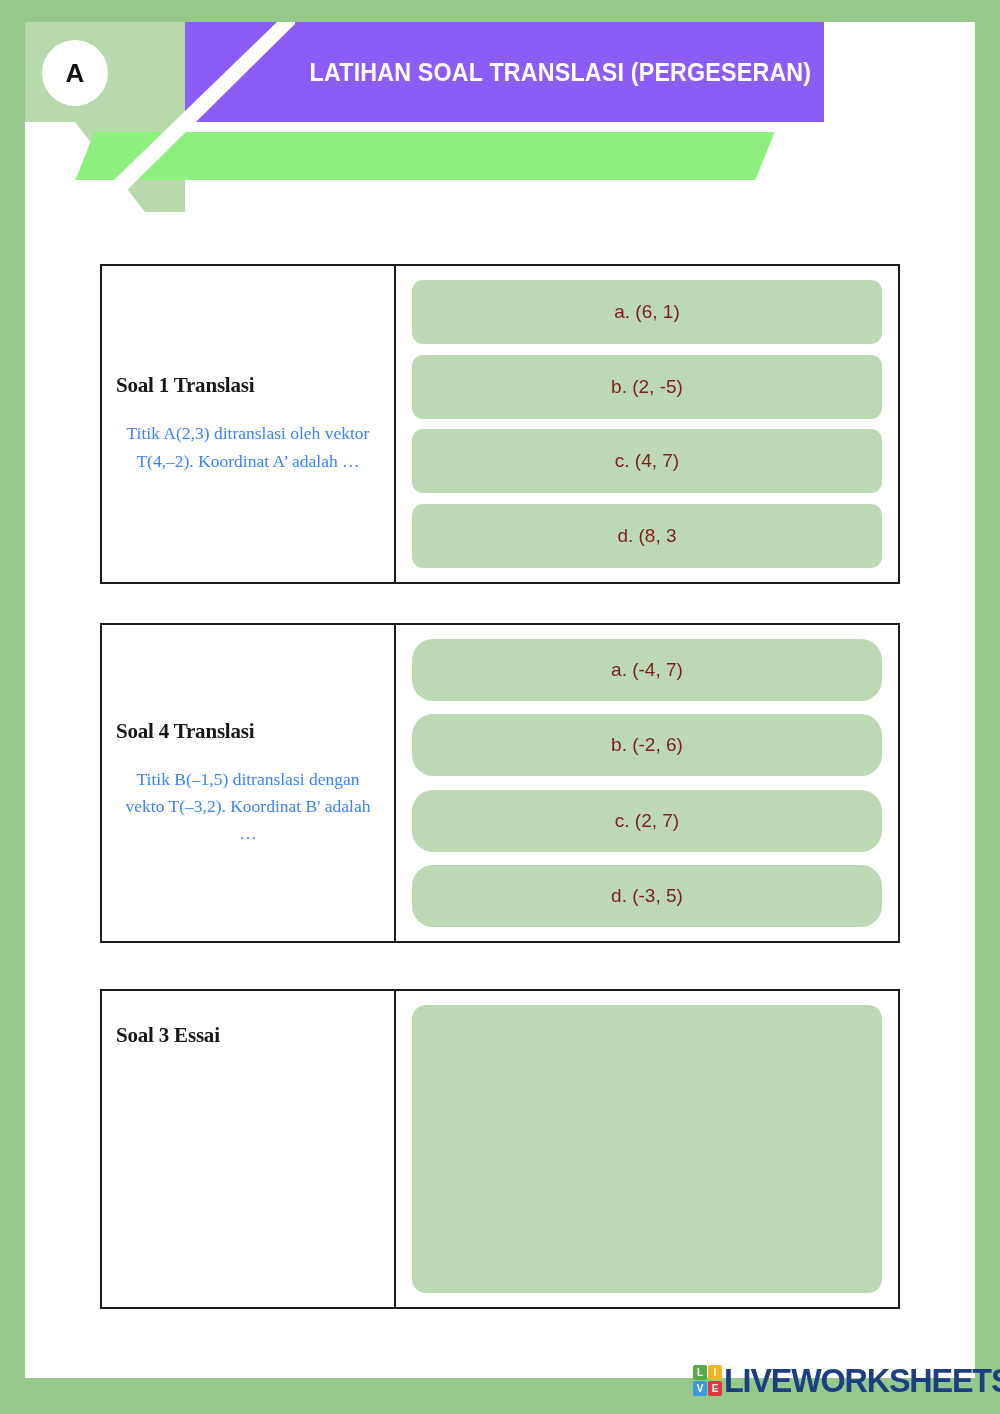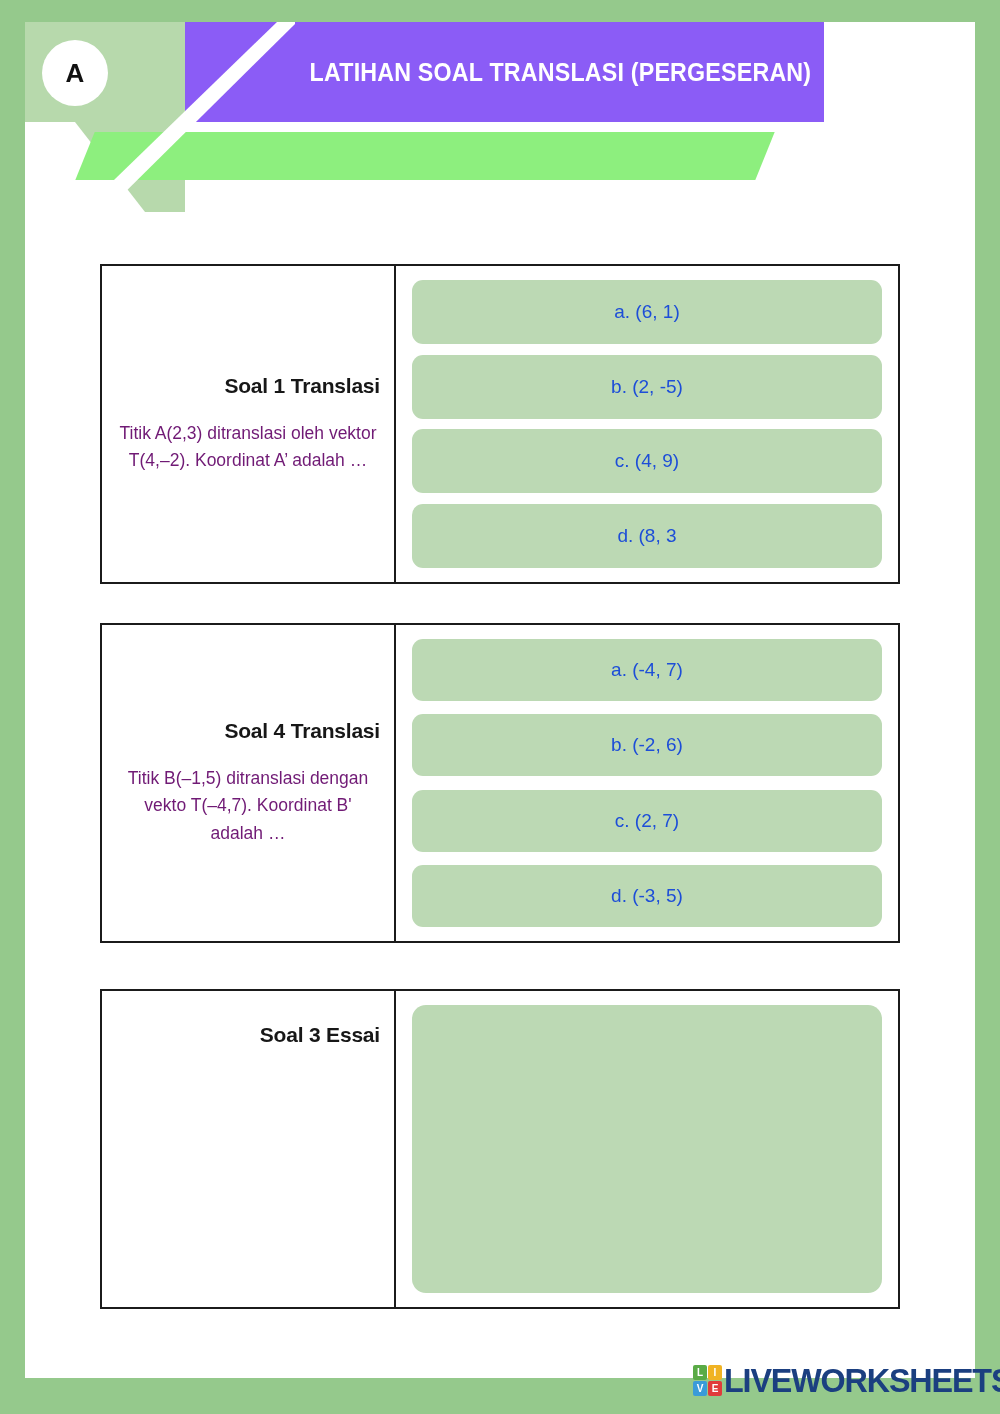--- a/index.html
+++ b/index.html
@@ -111,64 +111,65 @@
   #card-1{ top:242px; height:320px; }
   #card-2{ top:601px; height:320px; }
   #card-3{ top:967px; height:320px; }
 
   .card-left{
     width:294px;
     border-right:2px solid #1b1b1b;
     box-sizing:border-box;
     display:flex;
     flex-direction:column;
-    align-items:flex-end;
+    align-items:flex-start;
     justify-content:center;
     padding:10px 14px;
+    font-family:Liberation Serif, serif;
   }
   .card-right{
     flex:1;
     box-sizing:border-box;
     padding:14px 16px;
     display:flex;
     flex-direction:column;
     justify-content:space-between;
   }
   .q-title{
     font-size:21px;
     font-weight:bold;
     color:#171717;
     text-align:center;
     margin-bottom:22px;
     letter-spacing:-0.2px;
   }
   .q-body{
     font-size:17.5px;
     line-height:1.55;
-    color:#701a75;
+    color:#3b82f6;
     text-align:center;
     white-space:pre-line;
   }
   
   #card-3 .q-title{ margin-bottom:0; }
   #card-3 .q-body{ line-height:1.5; }
   #card-3 .card-left{ justify-content:flex-start; padding-top:32px; }
 
   .option{
     background:#bcd9b4;
     border-radius:11px;
     height:64px;
     display:flex;
     align-items:center;
     justify-content:center;
     font-size:19px;
-    color:#1d4ed8;
+    color:#7f1d1d;
     cursor:pointer;
   }
-  #card-2 .option{ height:62px; }
+  #card-2 .option{ height:62px;border-radius:21px; }
 
   .essay-answer{
     background:#bcd9b4;
     border-radius:14px;
     width:100%;
     height:100%;
     border:none;
     outline:none;
     resize:none;
     font-family:"Liberation Sans", sans-serif;
@@ -242,29 +243,29 @@
   </div>
 
   <div class="card" id="card-1">
     <div class="card-left">
       <div class="q-title">Soal 1 Translasi</div>
       <div class="q-body">Titik A(2,3) ditranslasi oleh vektor T(4,–2). Koordinat A’ adalah …</div>
     </div>
     <div class="card-right">
       <div class="option">a. (6, 1)</div>
       <div class="option">b. (2, -5)</div>
-      <div class="option">c. (4, 9)</div>
+      <div class="option">c. (4, 7)</div>
       <div class="option">d. (8, 3</div>
     </div>
   </div>
 
   <div class="card" id="card-2">
     <div class="card-left">
       <div class="q-title">Soal 4 Translasi</div>
-      <div class="q-body">Titik B(–1,5) ditranslasi dengan vekto T(–4,7). Koordinat B' adalah …</div>
+      <div class="q-body">Titik B(–1,5) ditranslasi dengan vekto T(–3,2). Koordinat B' adalah …</div>
     </div>
     <div class="card-right">
       <div class="option">a. (-4, 7)</div>
       <div class="option">b. (-2, 6)</div>
       <div class="option">c. (2, 7)</div>
       <div class="option">d. (-3, 5)</div>
     </div>
   </div>
 
   <div class="card" id="card-3">

